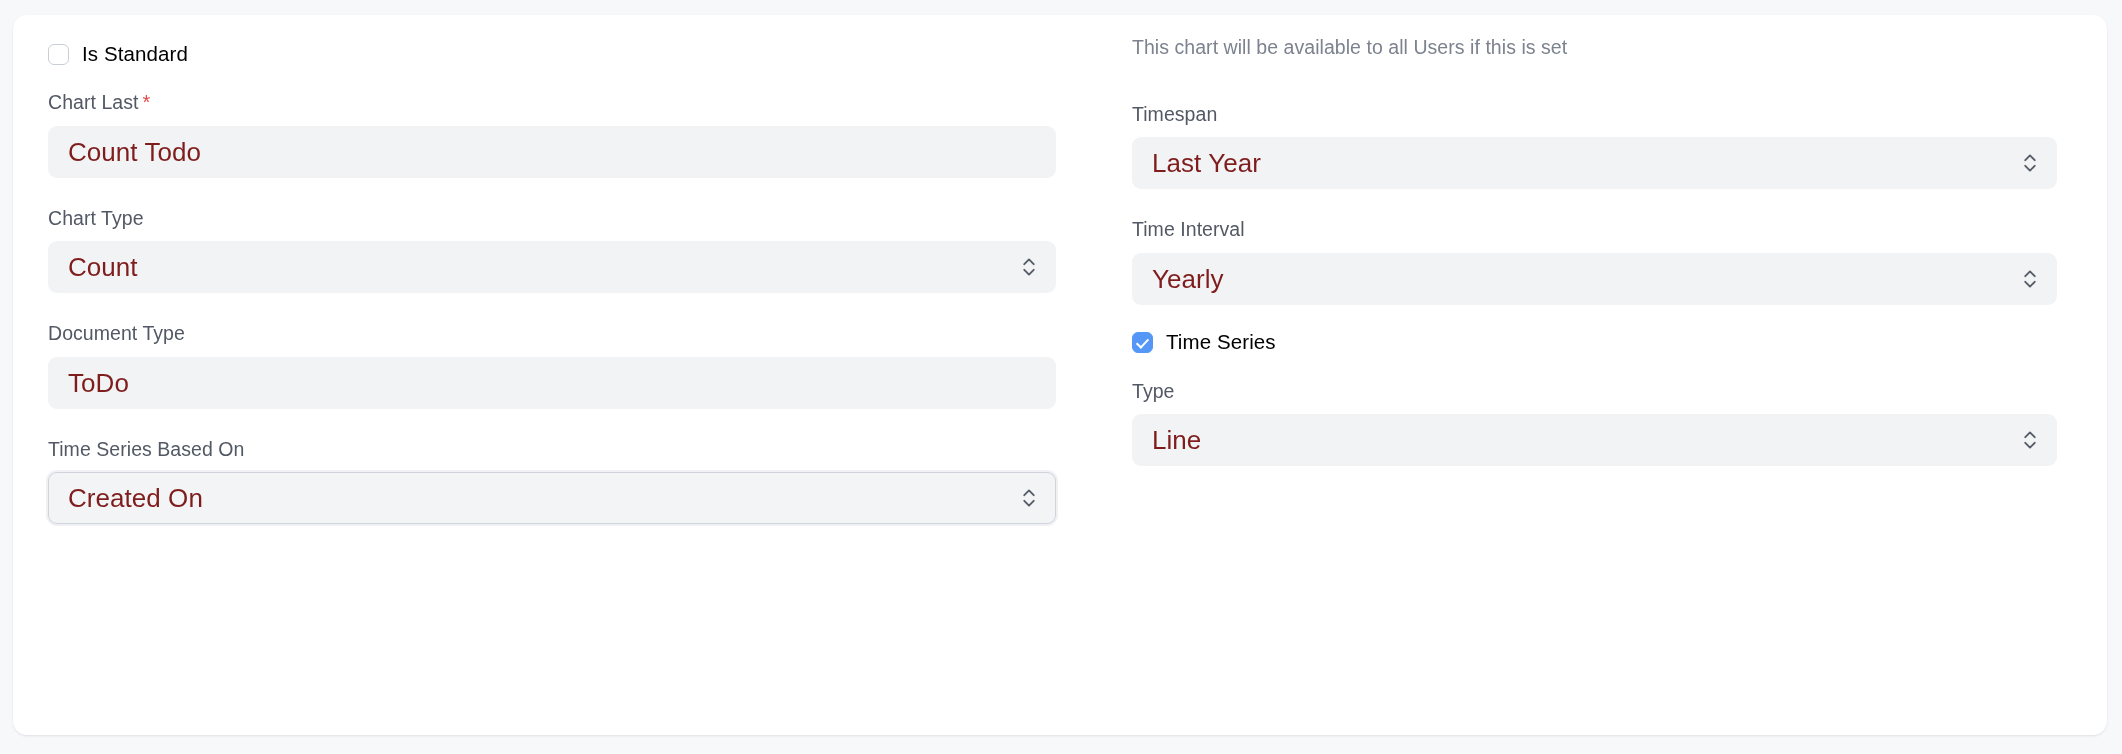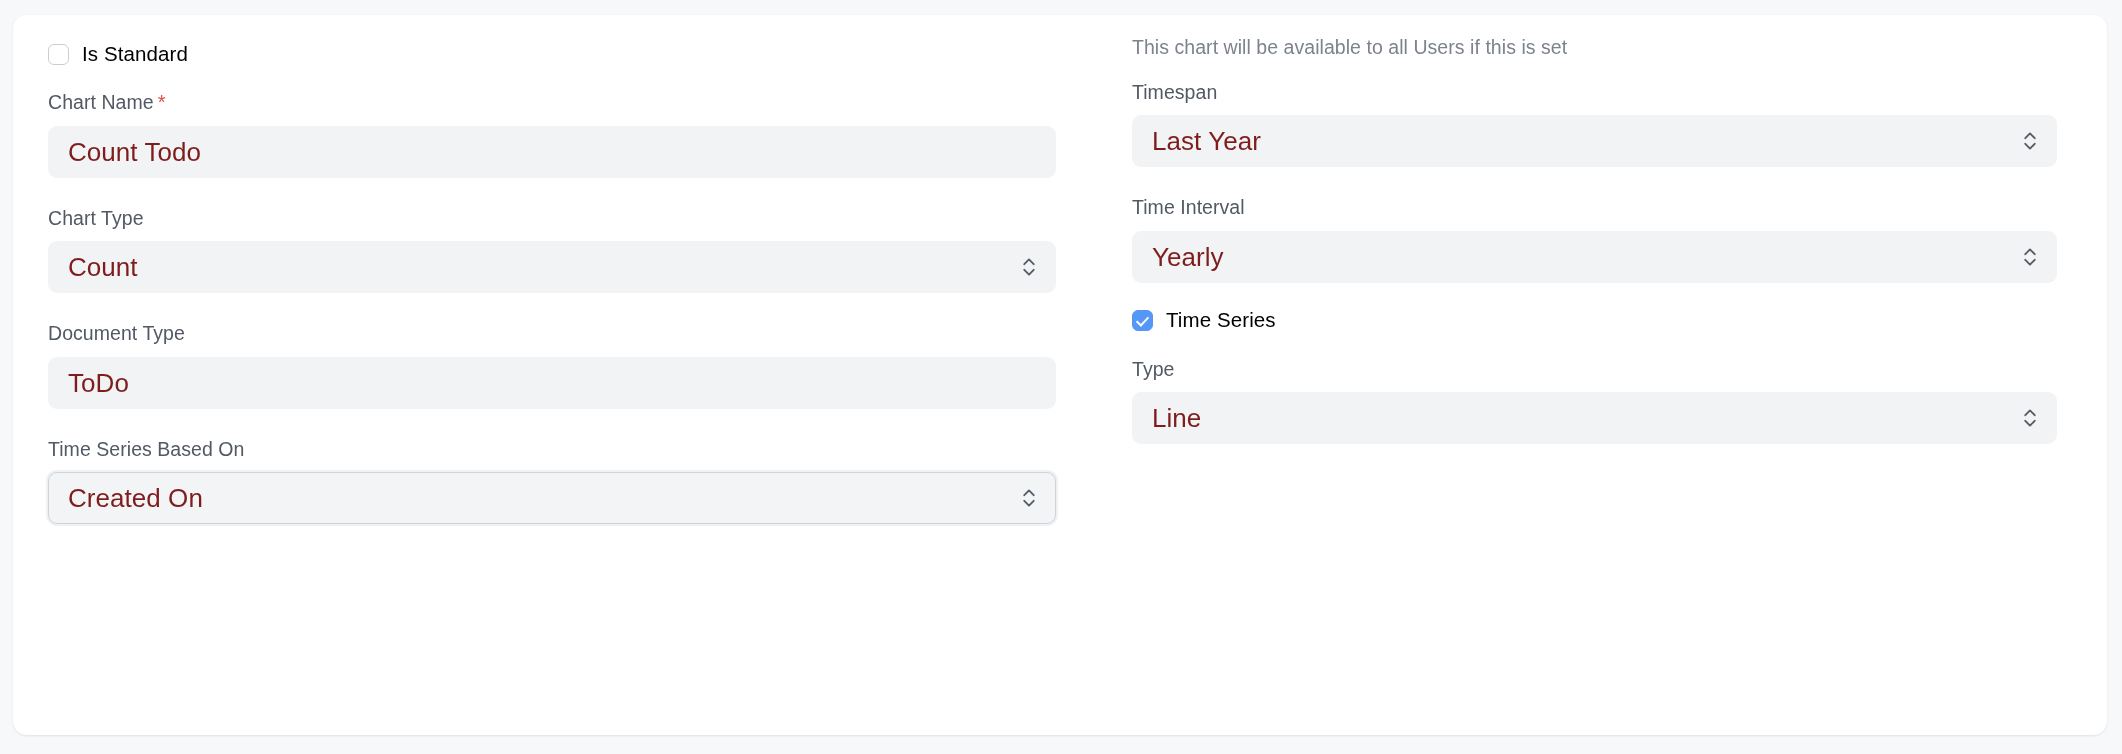--- a/index.html
+++ b/index.html
@@ -154,21 +154,21 @@
   <div class="columns">
 
     <div class="col col-left">
 
       <div class="checkbox-row" style="margin-bottom:22px;">
         <span class="cbox"></span>
         <span class="cbox-label">Is Standard</span>
       </div>
 
       <div class="field" style="margin-bottom:31px;">
-        <span class="field-label"><span>Chart Name</span><span class="req">*</span></span>
+        <span class="field-label"><span>Chart Last</span><span class="req">*</span></span>
         <div class="control">
           <span class="control-value">Count Todo</span>
         </div>
       </div>
 
       <div class="field" style="margin-bottom:31px;">
         <span class="field-label">Chart Type</span>
         <div class="control">
           <span class="control-value">Count</span>
           <svg class="chev" viewBox="0 0 16 26" fill="none">
@@ -194,21 +194,21 @@
             <path d="M3.3 15.8 L8 20.6 L12.7 15.8" stroke="#555d68" stroke-width="1.9" stroke-linecap="round" stroke-linejoin="round"></path>
           </svg>
         </div>
       </div>
 
     </div>
 
     <div class="col col-right">
 
 
-      <div class="help-text" style="margin-bottom:25px;">This chart will be available to all Users if this is set</div>
+      <div class="help-text" style="margin-bottom:47px;">This chart will be available to all Users if this is set</div>
 
       <div class="field" style="margin-bottom:31px;">
         <span class="field-label">Timespan</span>
         <div class="control">
           <span class="control-value">Last Year</span>
           <svg class="chev" viewBox="0 0 16 26" fill="none">
             <path d="M3.3 10.2 L8 5.4 L12.7 10.2" stroke="#555d68" stroke-width="1.9" stroke-linecap="round" stroke-linejoin="round"></path>
             <path d="M3.3 15.8 L8 20.6 L12.7 15.8" stroke="#555d68" stroke-width="1.9" stroke-linecap="round" stroke-linejoin="round"></path>
           </svg>
         </div>

